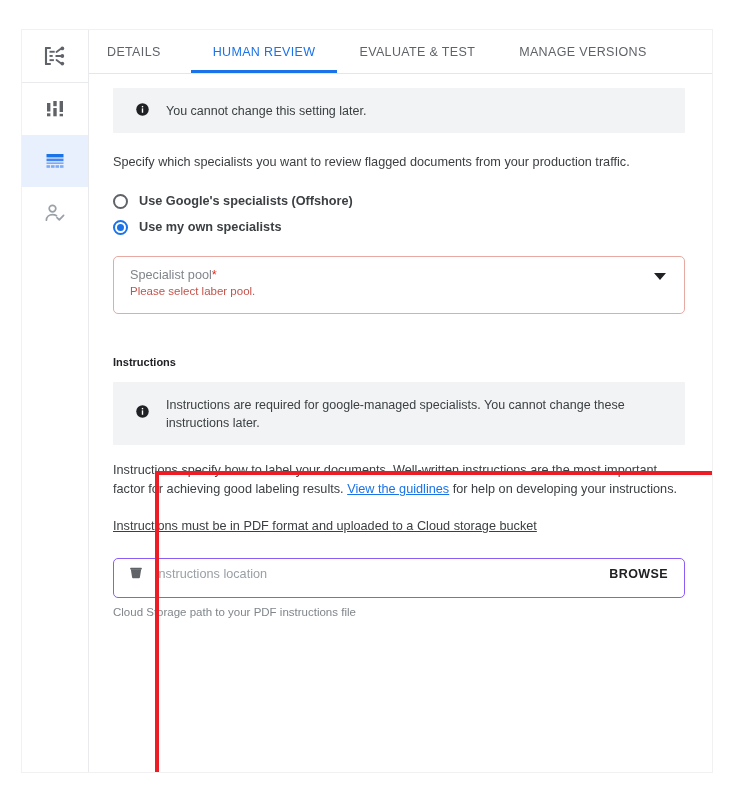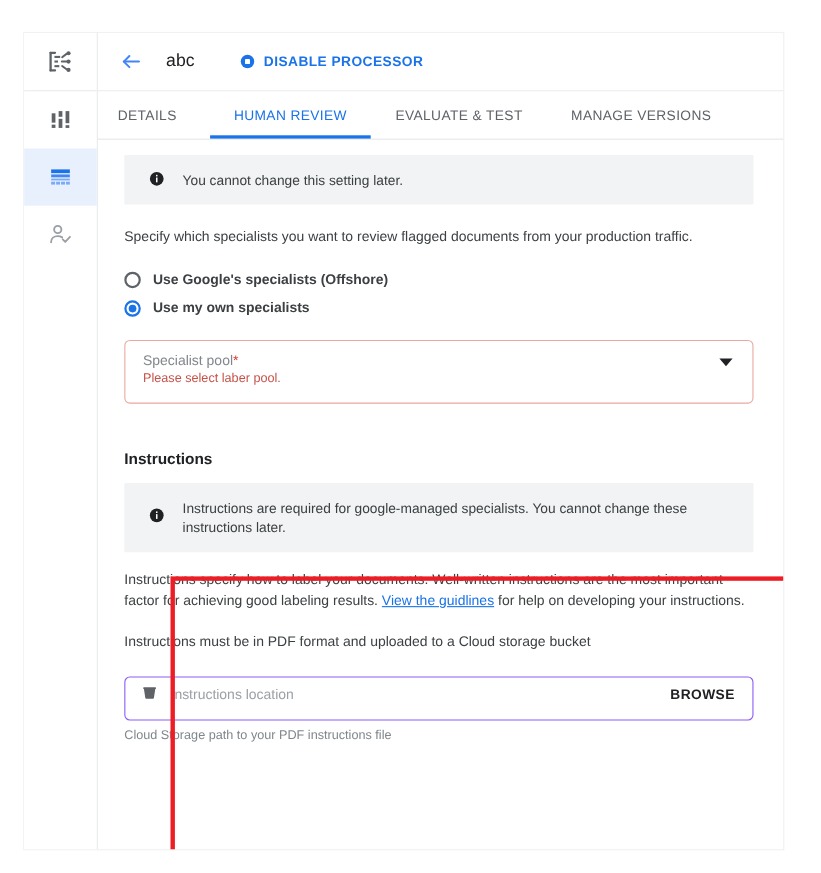--- a/index.html
+++ b/index.html
@@ -232,32 +232,32 @@
     box-sizing: border-box;
     pointer-events: none;
   }
 
   
   #instructions-section {
     margin-top: 42px;
     padding-right: 2px;
   }
   #instructions-heading {
-    font-size: 14px;
+    font-size: 11px;
     font-weight: bold;
     color: #202124;
     margin-bottom: 14px;
   }
   #instructions-para { margin-top: 16px; width: 570px; }
   #instructions-link {
     color: #1a73e8;
     text-decoration: underline;
     cursor: pointer;
   }
-  #instructions-pdf-note { margin-top: 18px; }
+  #instructions-pdf-note { margin-top: 18px; text-decoration: underline; }
 
   
   #file-field {
     margin-top: 22px;
     height: 40px;
     width: 572px;
     border: 1px solid #8b5cf6;
     border-radius: 5px;
     box-sizing: border-box;
     display: flex;
@@ -335,36 +335,20 @@
       <svg class="rail-icon" viewBox="0 0 24 24">
         <circle cx="9.5" cy="7.6" r="3.3" fill="none" stroke="#9aa0a6" stroke-width="1.7"></circle>
         <path d="M3.4 19.2 c0-3.5 2.8-5.6 6.1-5.6 c1.5 0 2.9 0.4 4 1.2" fill="none" stroke="#9aa0a6" stroke-width="1.7" stroke-linecap="round"></path>
         <path d="M14 16.6 l2.3 2.3 l4.3-4.6" fill="none" stroke="#9aa0a6" stroke-width="1.7" stroke-linecap="round" stroke-linejoin="round"></path>
       </svg>
     </div>
   </div>
 
   <div id="main">
 
-    <div id="header">
-      <div id="back-btn">
-        <svg width="22" height="22" viewBox="0 0 24 24">
-          <path d="M20 12 H5" stroke="#4285f4" stroke-width="2" stroke-linecap="round" fill="none"></path>
-          <path d="M10.5 6.5 L5 12 L10.5 17.5" stroke="#4285f4" stroke-width="2" stroke-linecap="round" stroke-linejoin="round" fill="none"></path>
-        </svg>
-      </div>
-      <div id="page-title">abc</div>
-      <div id="disable-processor">
-        <svg width="16" height="16" viewBox="0 0 24 24">
-          <circle cx="12" cy="12" r="9.2" fill="#1a73e8"></circle>
-          <rect x="8.6" y="8.6" width="6.8" height="6.8" rx="1.2" fill="#ffffff"></rect>
-        </svg>
-        <span class="dp-label">DISABLE PROCESSOR</span>
-      </div>
-    </div>
 
     <div id="tabs">
       <div class="tab">
         <span>DETAILS</span>
       </div>
       <div class="tab active">
         <span>HUMAN REVIEW</span>
       </div>
       <div class="tab">
         <span>EVALUATE &amp; TEST</span>

